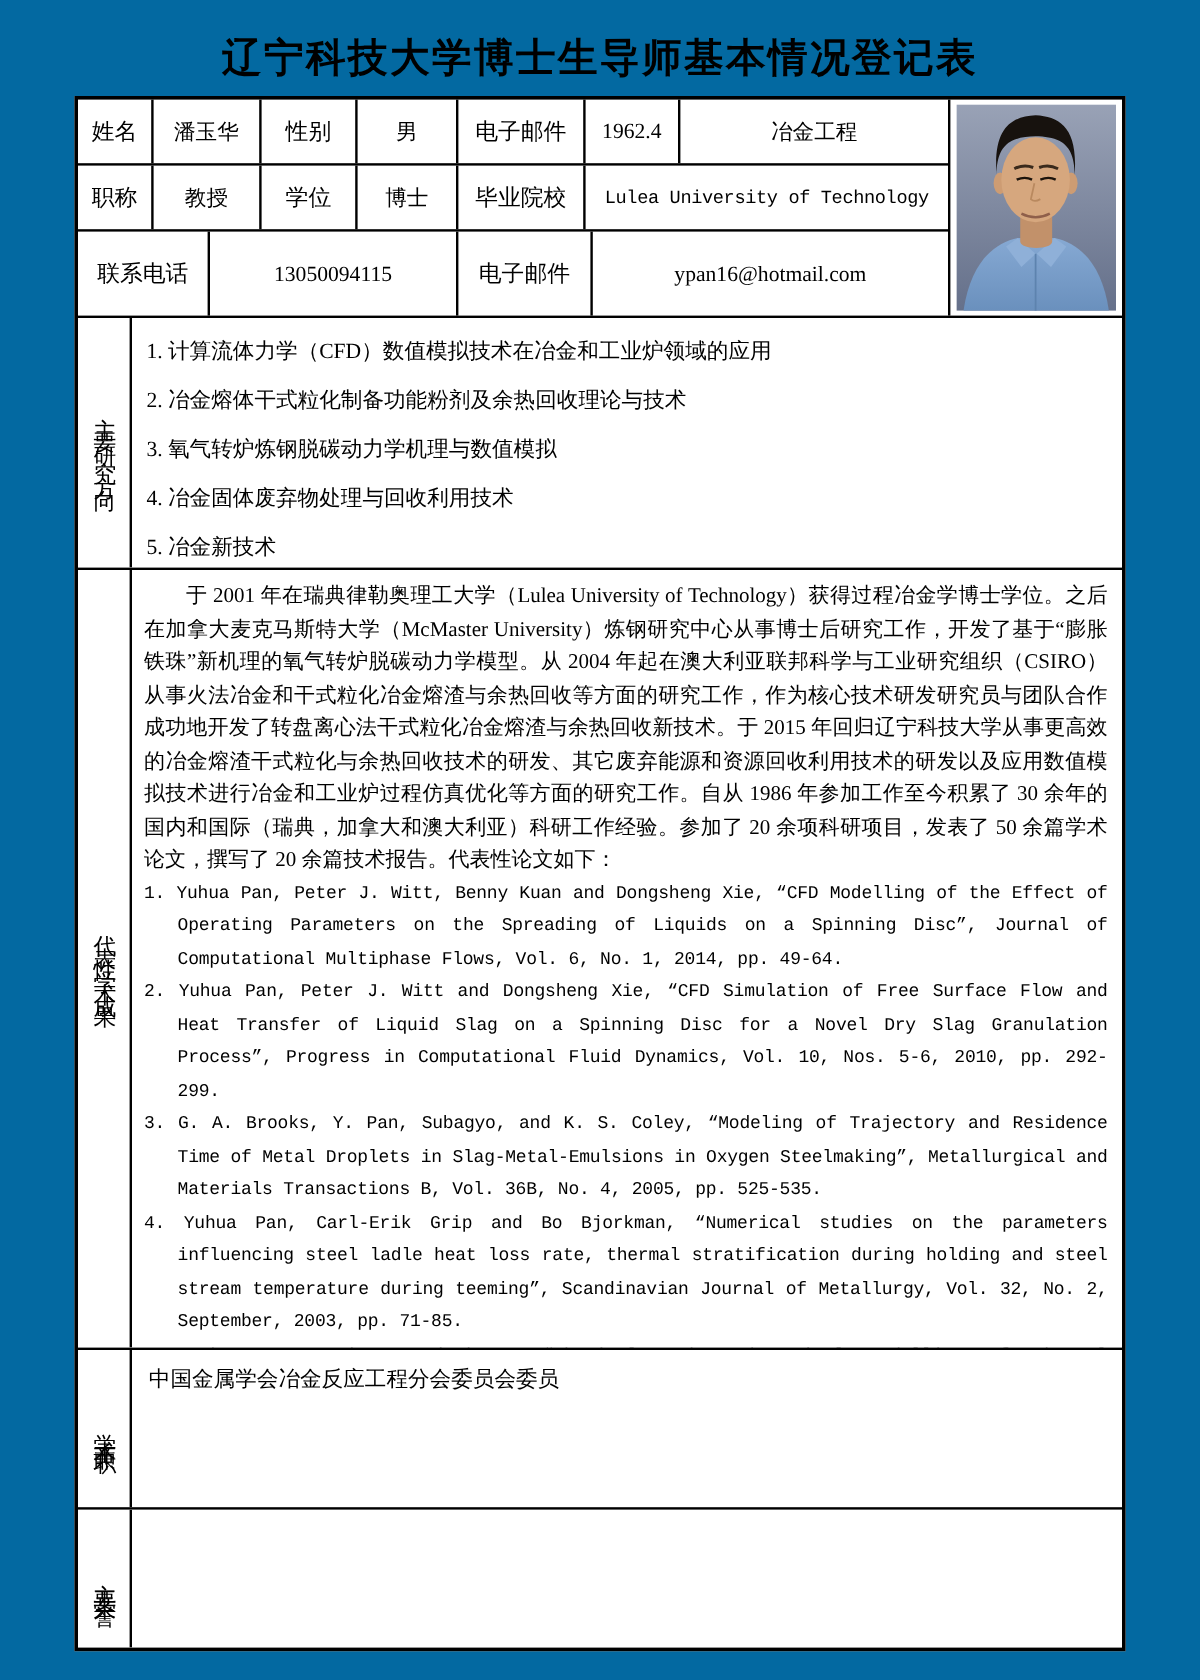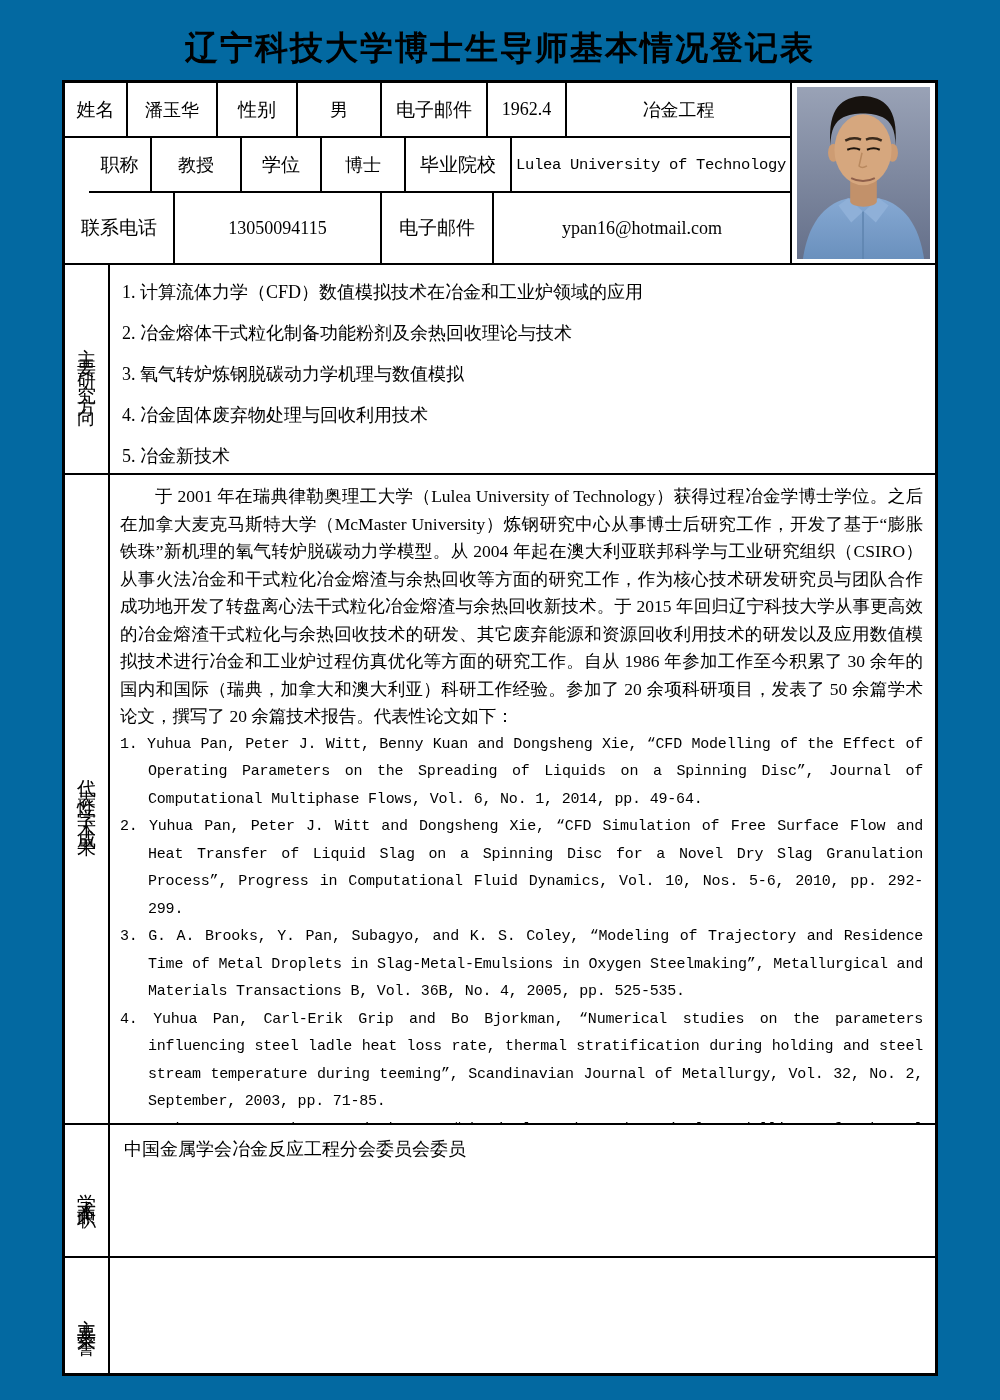--- a/index.html
+++ b/index.html
@@ -11,21 +11,21 @@
            font-size:33px; font-weight:bold; letter-spacing:2px; }
 
   .form { position:absolute; left:62px; top:80px; width:876px; height:1296px;
           border:3px solid #000; display:flex; flex-direction:column; background:#fff; }
 
   
   .info-block { display:flex; height:180px; flex:0 0 180px; }
   .info-left { flex:1 1 auto; display:flex; flex-direction:column; }
   .irow { display:flex; border-bottom:2px solid #000; }
   .irow.r1 { height:55px; }
-  .irow.r2 { height:55px;margin-left:24px; }
+  .irow.r2 { height:55px; }
   .irow.r3 { flex:1; border-bottom:none; }
   .cell { border-right:2px solid #000; display:flex; align-items:center; justify-content:center;
           text-align:center; font-size:19px; padding:2px; overflow:hidden; }
   .cell.last { border-right:none; }
   .cell.flex { flex:1 1 auto; }
   .w63{flex:0 0 63px;} .w90{flex:0 0 90px;} .w80{flex:0 0 80px;} .w84{flex:0 0 84px;}
   .w106{flex:0 0 106px;} .w79{flex:0 0 79px;} .w118{flex:0 0 118px;}
   .w110{flex:0 0 110px;} .w207{flex:0 0 207px;} .w112{flex:0 0 112px;}
   .val { font-size:18px; }
   .mono { font-family:"Liberation Mono","DejaVu Sans Mono",monospace; font-size:15.5px; letter-spacing:-0.3px; }

